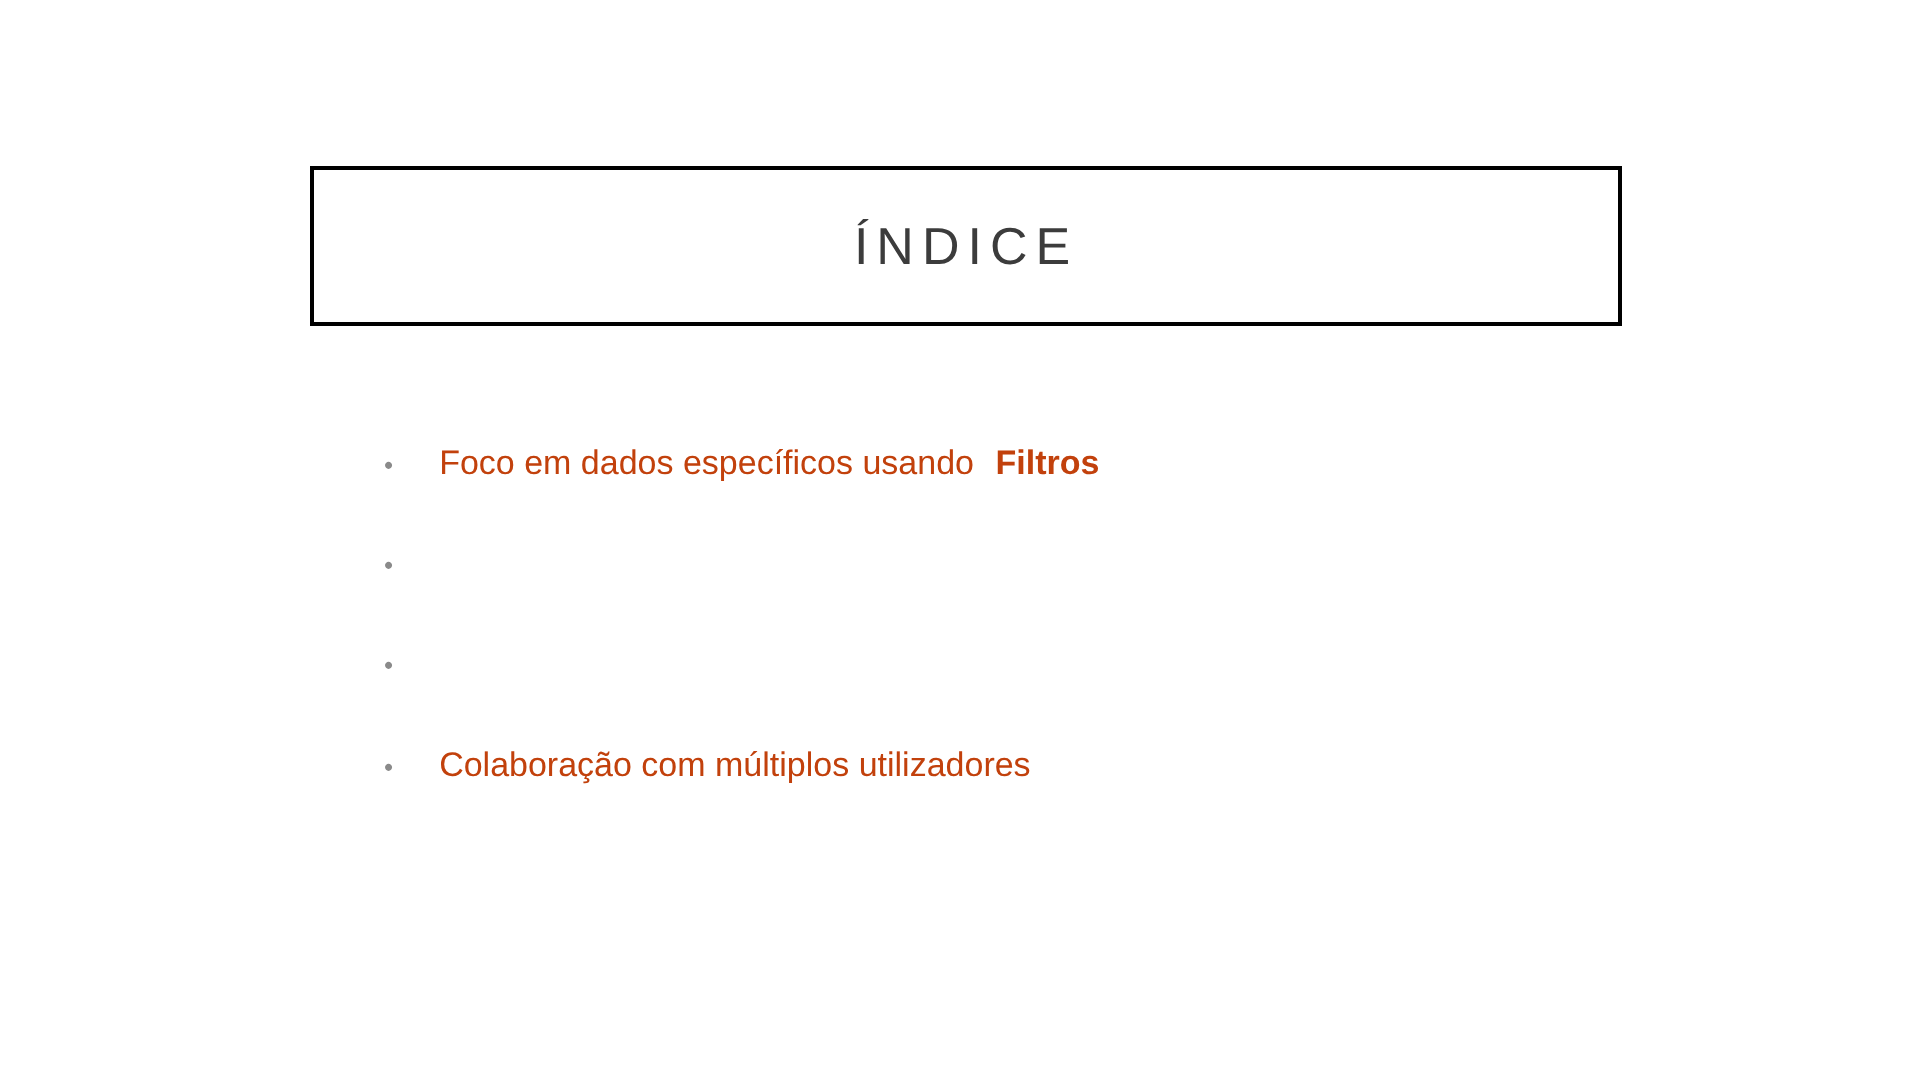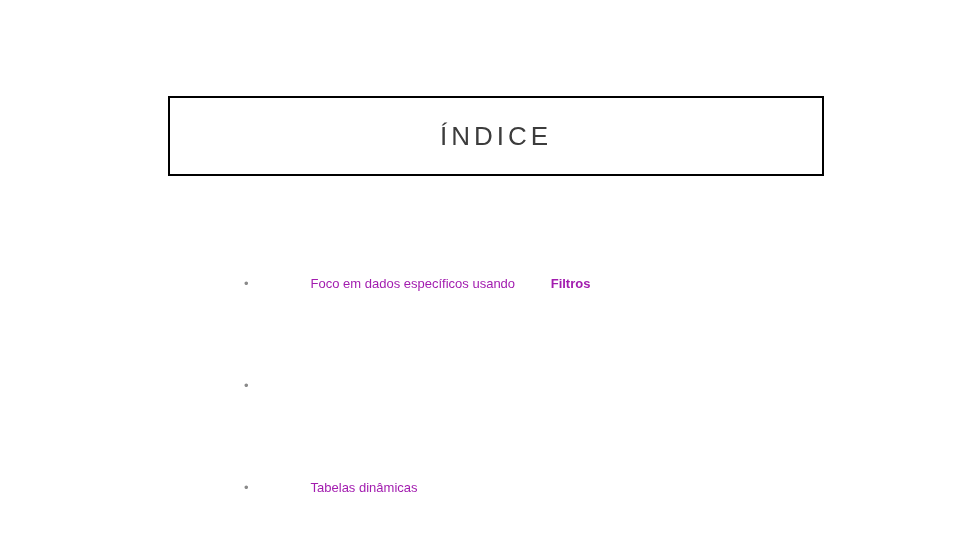--- a/index.html
+++ b/index.html
@@ -1,15 +1,15 @@
 <!DOCTYPE html>
 <html><head>
 <meta charset="utf-8">
 <style>
-  * { box-sizing: border-box; margin: 0; padding: 16px; }
+  * { box-sizing: border-box; margin: 0; padding: 3px; }
   body {
     width: 960px;
     height: 540px;
     background: #ffffff;
     font-family: Arial, Helvetica, sans-serif;
     color: #2b2b2b;
     position: relative;
   }
   .title-box {
     position: absolute;
@@ -39,22 +39,22 @@
     align-items: baseline;
     margin-bottom: 18px;
   }
   .bullet {
     color: #8a8a8a;
     font-size: 13px;
     margin-right: 14px;
     line-height: 20px;
   }
   .bullet-text {
-    font-size: 13px;
-    color: #a21caf;
+    font-size: 17px;
+    color: #c2410c;
     line-height: 20px;
   }
   .bullet-text b {
     font-weight: bold;
   }
 </style>
 </head>
 <body>
 
 <div class="title-box">
@@ -64,18 +64,18 @@
 <div class="content">
   <div class="bullet-row">
     <span class="bullet">•</span>
     <span class="bullet-text"><span>Foco em dados específicos usando </span><b>Filtros</b></span>
   </div>
   <div class="bullet-row">
     <span class="bullet">•</span>
   </div>
   <div class="bullet-row">
     <span class="bullet">•</span>
-    <span class="bullet-text"><span>Tabelas dinâmicas</span><b></b></span>
   </div>
   <div class="bullet-row">
     <span class="bullet">•</span>
+    <span class="bullet-text"><span>Colaboração com múltiplos utilizadores</span><b></b></span>
   </div>
 </div>
 
 </body></html>

